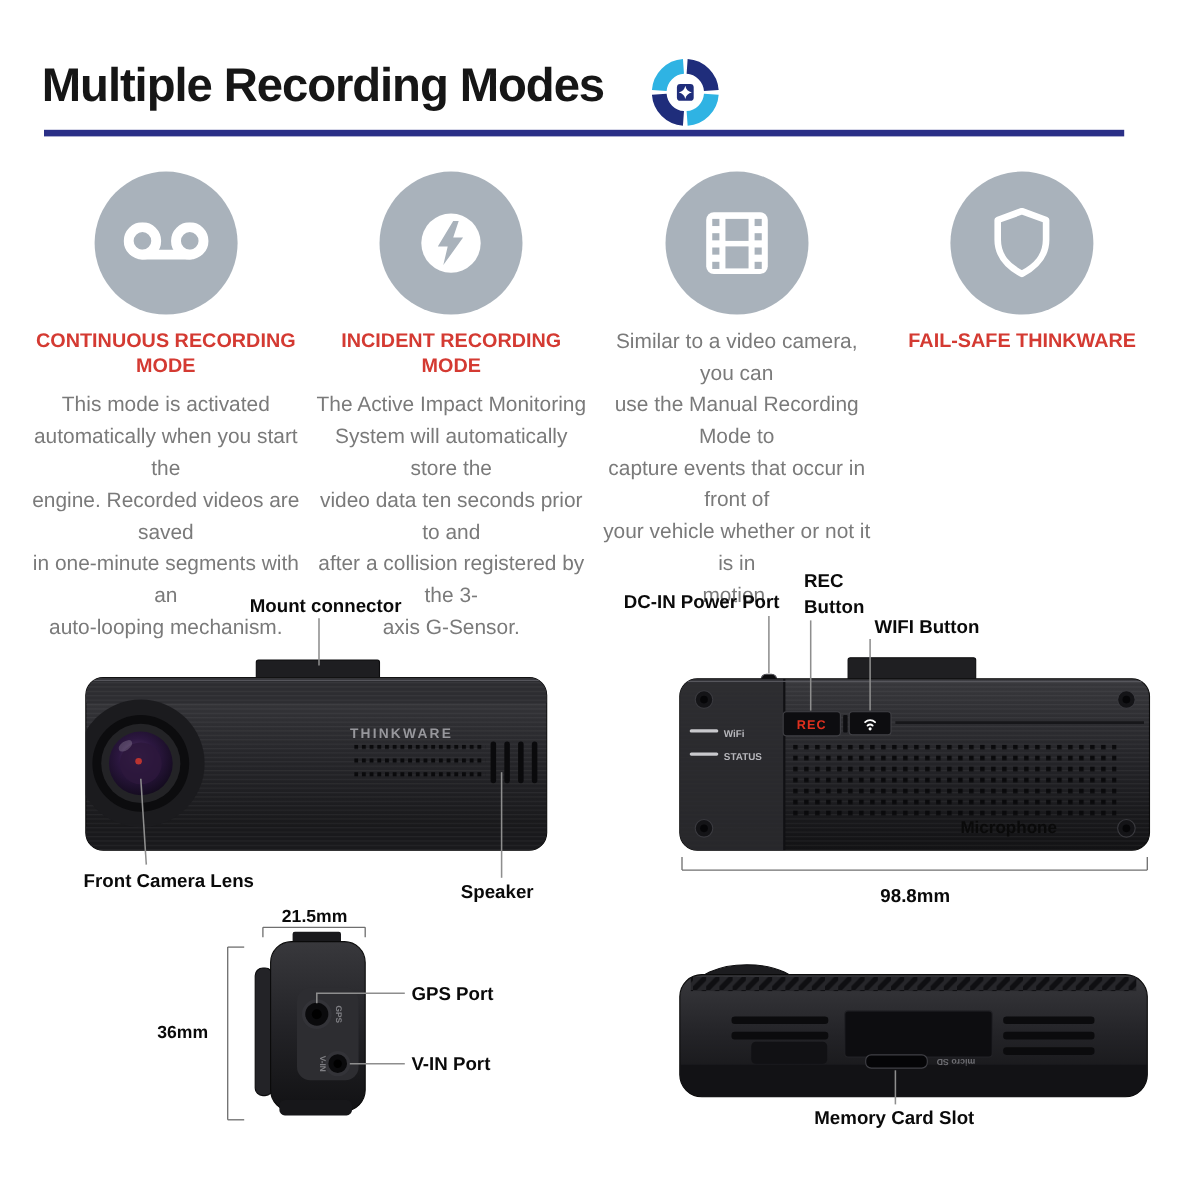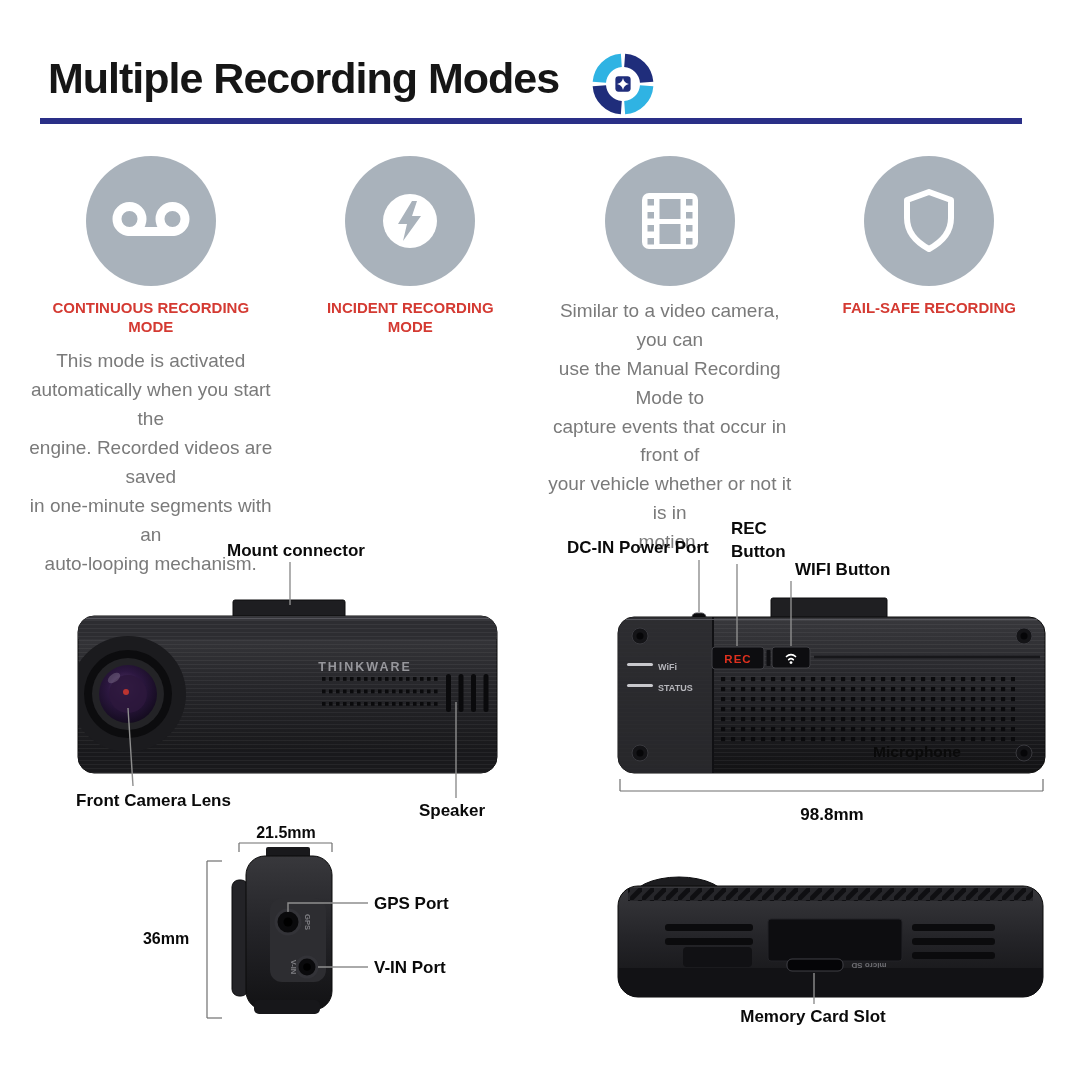--- a/index.html
+++ b/index.html
@@ -1,24 +1,24 @@
 <!DOCTYPE html>
 <html><head>
 <meta charset="utf-8">
 <style>
   html,body{margin:0;padding:0;background:#ffffff;}
   .page{position:relative;width:1080px;height:1080px;background:#ffffff;overflow:hidden;
         font-family:"Liberation Sans",sans-serif;}
-  .title{position:absolute;left:48px;top:54px;font-size:43px;font-weight:bold;color:#161616;letter-spacing:-1px;}
+  .title{position:absolute;left:38px;top:54px;font-size:43px;font-weight:bold;color:#161616;letter-spacing:-1px;}
   .divider{position:absolute;left:40px;top:118px;width:982px;height:6px;background:#2a2f87;}
   .logo{position:absolute;left:590px;top:51px;width:66px;height:66px;}
   .features{position:absolute;left:28px;top:156px;width:1024px;display:grid;grid-template-columns:repeat(4,1fr);gap:14px;}
   .feature{display:flex;flex-direction:column;align-items:center;text-align:center;}
   .ficircle{width:130px;height:130px;border-radius:50%;background:#a9b2bb;display:flex;align-items:center;justify-content:center;flex:0 0 auto;}
-  .ftitle{margin:12px 0 0 0;color:#d43a32;font-weight:bold;font-size:15px;line-height:1.28;white-space:pre-line;}
+  .ftitle{margin:12px 0 0 0;color:#d43a32;font-weight:bold;font-size:18px;line-height:1.28;white-space:pre-line;}
   .fbody{margin:11px 0 0 0;color:#7a7a7a;font-size:19px;line-height:1.52;white-space:pre-line;}
   .diagram{position:absolute;left:0;top:500px;width:1080px;height:580px;}
   svg text{font-family:"Liberation Sans",sans-serif;}
   .callout{font-size:17px;font-weight:bold;fill:#0a0a0a;}
   .dim{font-size:16px;font-weight:bold;fill:#0a0a0a;}
   .cline{stroke:#8e8e8e;stroke-width:1.4;fill:none;}
   .dline{stroke:#6f6f6f;stroke-width:1.2;fill:none;}
 </style>
 </head>
 <body>
@@ -58,20 +58,25 @@
 
     <div class="feature">
       <div class="ficircle">
         <svg width="56" height="56" viewBox="0 0 56 56">
           <circle cx="28" cy="28" r="27" fill="#ffffff"></circle>
           <path d="M30 8 L16 31 H25 L21 48 L39 23 H30 L35 8 Z" fill="#a9b2bb"></path>
         </svg>
       </div>
       <h3 class="ftitle">INCIDENT RECORDING
 MODE</h3>
+      <p class="fbody">The Active Impact Monitoring
+System will automatically store the
+video data ten seconds prior to and
+after a collision registered by the 3-
+axis G-Sensor.</p>
     </div>
 
     <div class="feature">
       <div class="ficircle">
         <svg width="58" height="58" viewBox="0 0 58 58">
           <rect x="1" y="1" width="56" height="56" rx="7" fill="#ffffff"></rect>
           <rect x="6.5" y="7" width="6.5" height="6.5" fill="#a9b2bb"></rect>
           <rect x="6.5" y="20" width="6.5" height="6.5" fill="#a9b2bb"></rect>
           <rect x="6.5" y="33" width="6.5" height="6.5" fill="#a9b2bb"></rect>
           <rect x="6.5" y="46" width="6.5" height="6.5" fill="#a9b2bb"></rect>
@@ -89,21 +94,21 @@
 your vehicle whether or not it is in
 motion.</p>
     </div>
 
     <div class="feature">
       <div class="ficircle">
         <svg width="64" height="68" viewBox="0 0 64 68">
           <path d="M32 5 L54 13 V31 C54 46 45 55 32 62 C19 55 10 46 10 31 V13 Z" fill="none" stroke="#ffffff" stroke-width="6" stroke-linejoin="round"></path>
         </svg>
       </div>
-      <h3 class="ftitle">FAIL-SAFE RECORDING</h3>
+      <h3 class="ftitle">FAIL-SAFE THINKWARE</h3>
     </div>
   </div>
 
   <svg class="diagram" viewBox="0 500 1080 580">
     <defs>
       <linearGradient id="faceG" x1="0" y1="0" x2="0" y2="1">
         <stop offset="0" stop-color="#3a3a3e"></stop>
           <stop offset="0.45" stop-color="#26262a"></stop>
           <stop offset="1" stop-color="#141416"></stop>
       </linearGradient>

